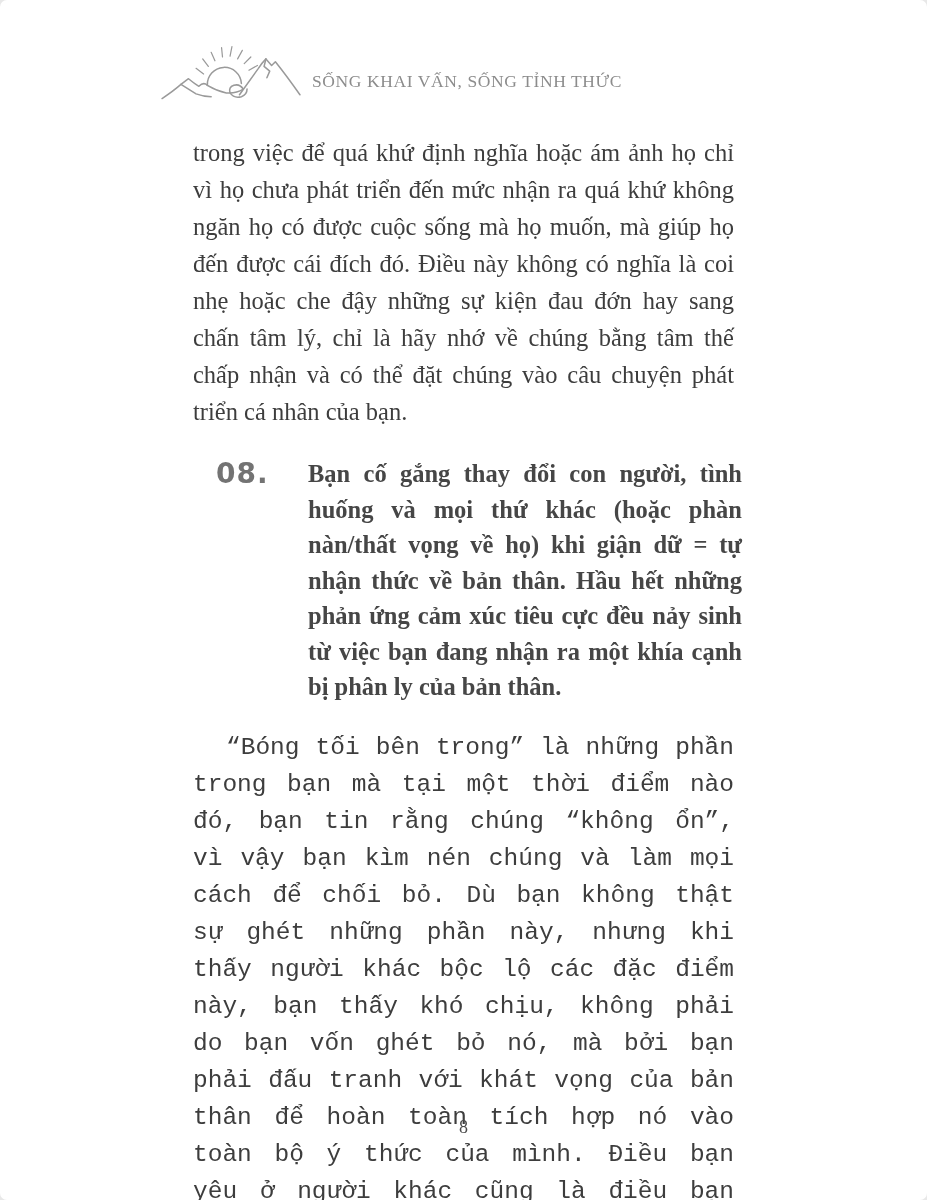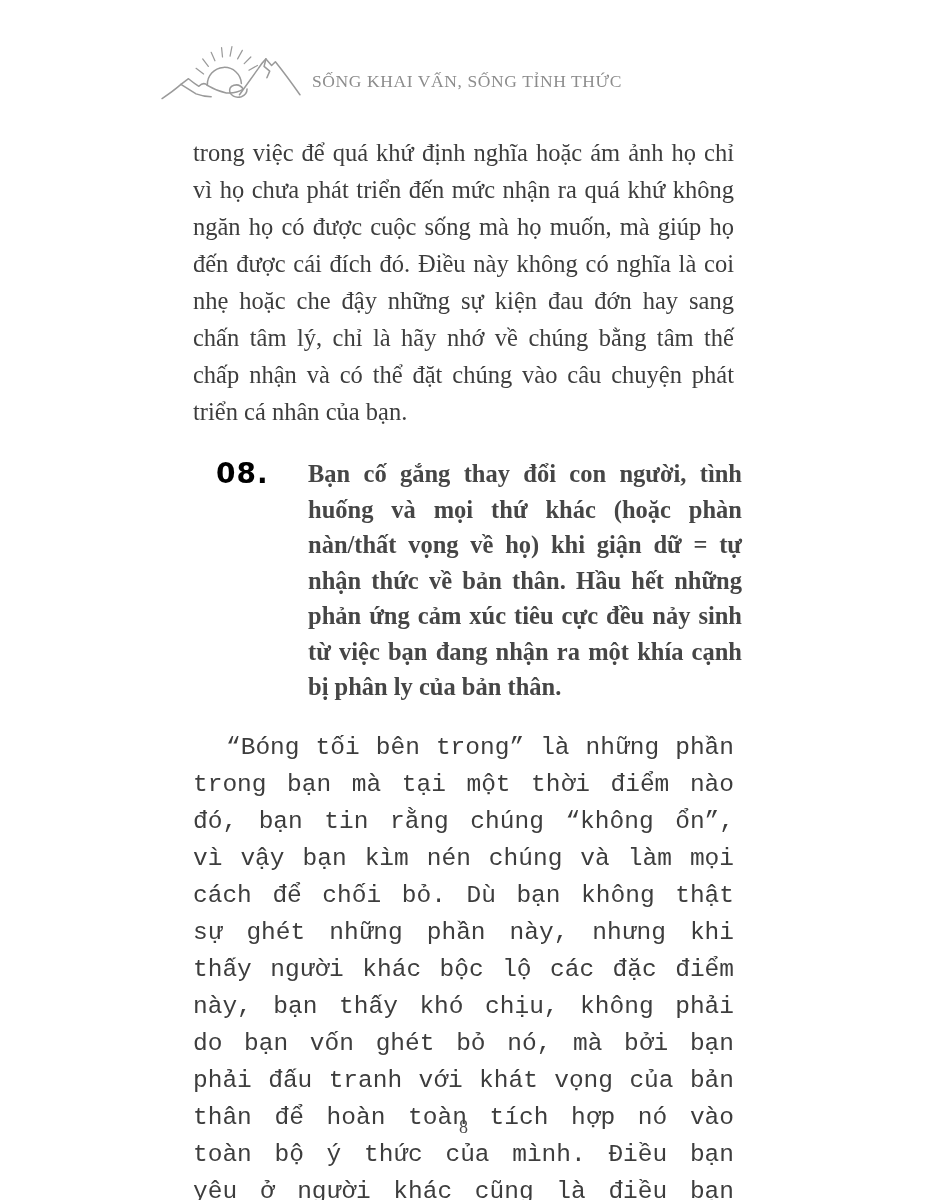--- a/index.html
+++ b/index.html
@@ -4,20 +4,21 @@
 <style>
   html,body{margin:0;padding:0;background:#e8e8e8;}
   .page{
     position:relative;
     width:927px;height:1200px;
     background:#ffffff;
     margin:0 auto;
     font-family:"Liberation Serif","DejaVu Serif",serif;
     color:#3d3d3d;
     overflow:hidden;
+    border-radius:7px;
   }
   
   .header{
     position:absolute;left:160px;top:40px;
     display:flex;align-items:center;gap:10px;
   }
   .logo{width:142px;height:68px;flex:none;}
   .header-title{
     font-size:17.5px;
     letter-spacing:0.6px;
@@ -40,21 +41,21 @@
     margin:26px 0 24px 0;
     line-height:35.5px;
   }
   .item-number{
     flex:none;
     width:62px;
     margin-left:31px;
     font-family:"DejaVu Sans","Liberation Sans",sans-serif;
     font-size:28px;
     font-weight:600;
-    color:#000000;
+    color:#737373;
     letter-spacing:1px;
   }
   .item-text{
     flex:1;
     font-weight:bold;
     color:#464646;
     text-align:justify;
     margin-left:30px;
   }
   

